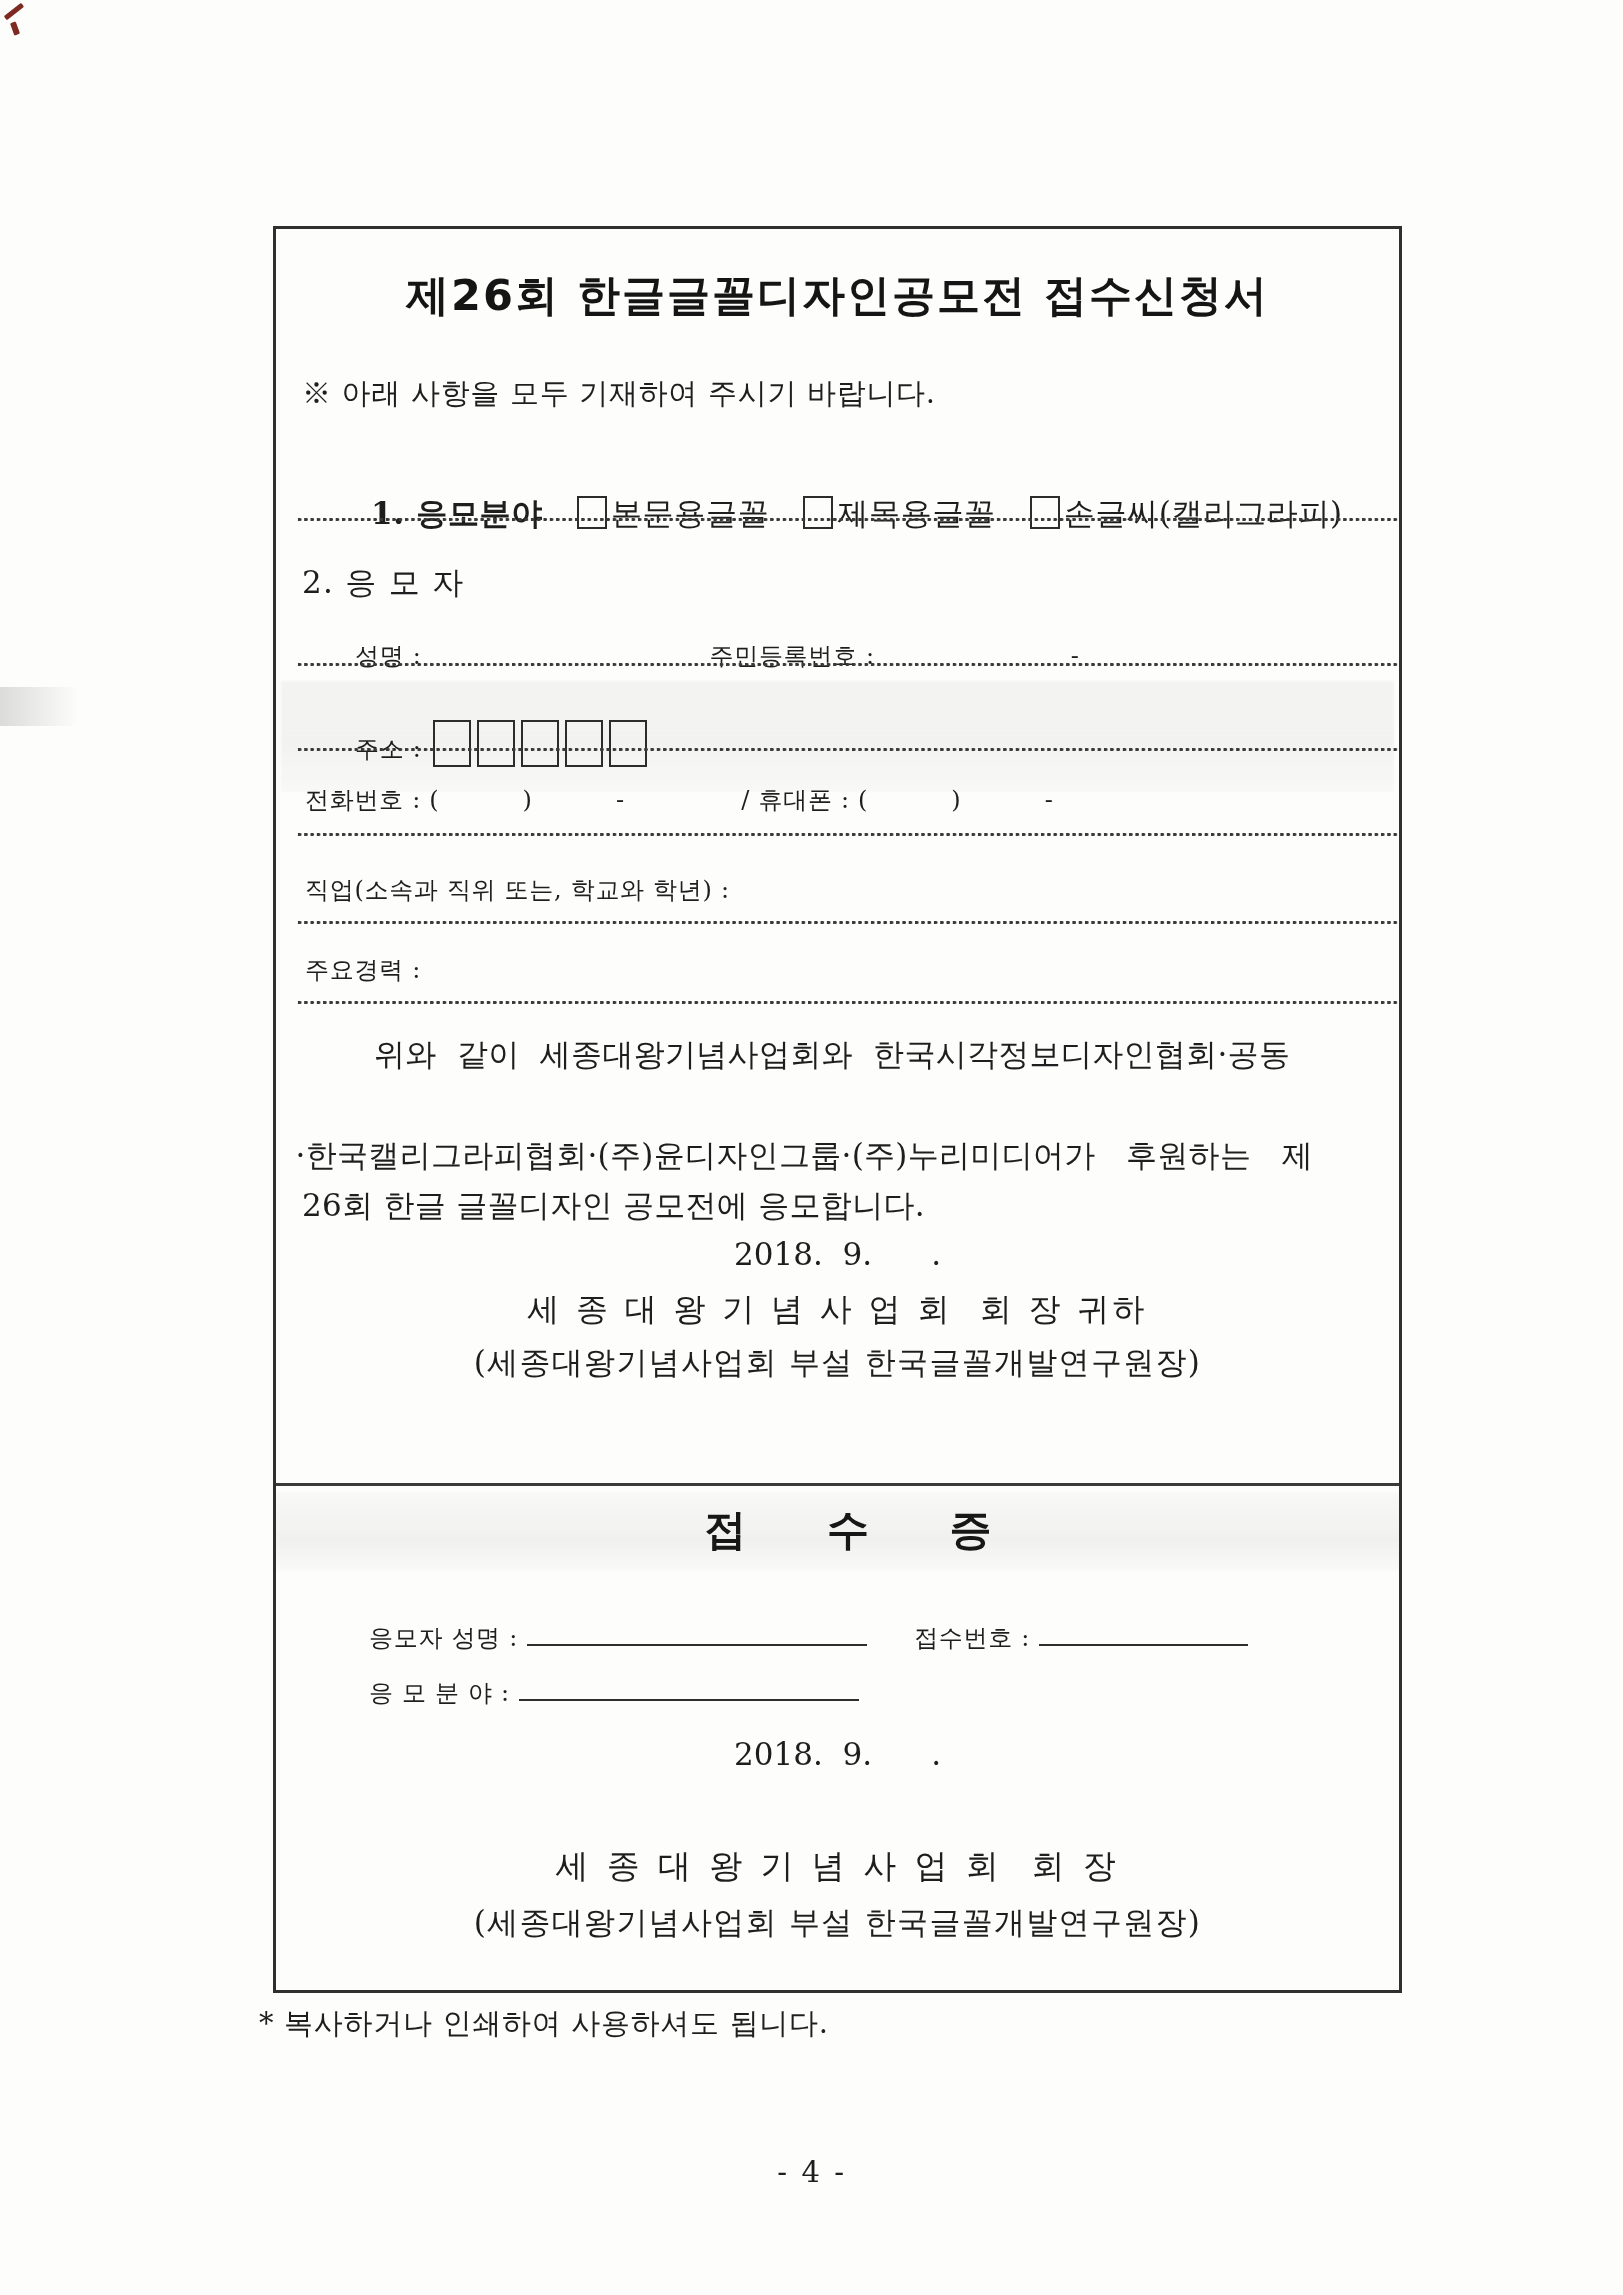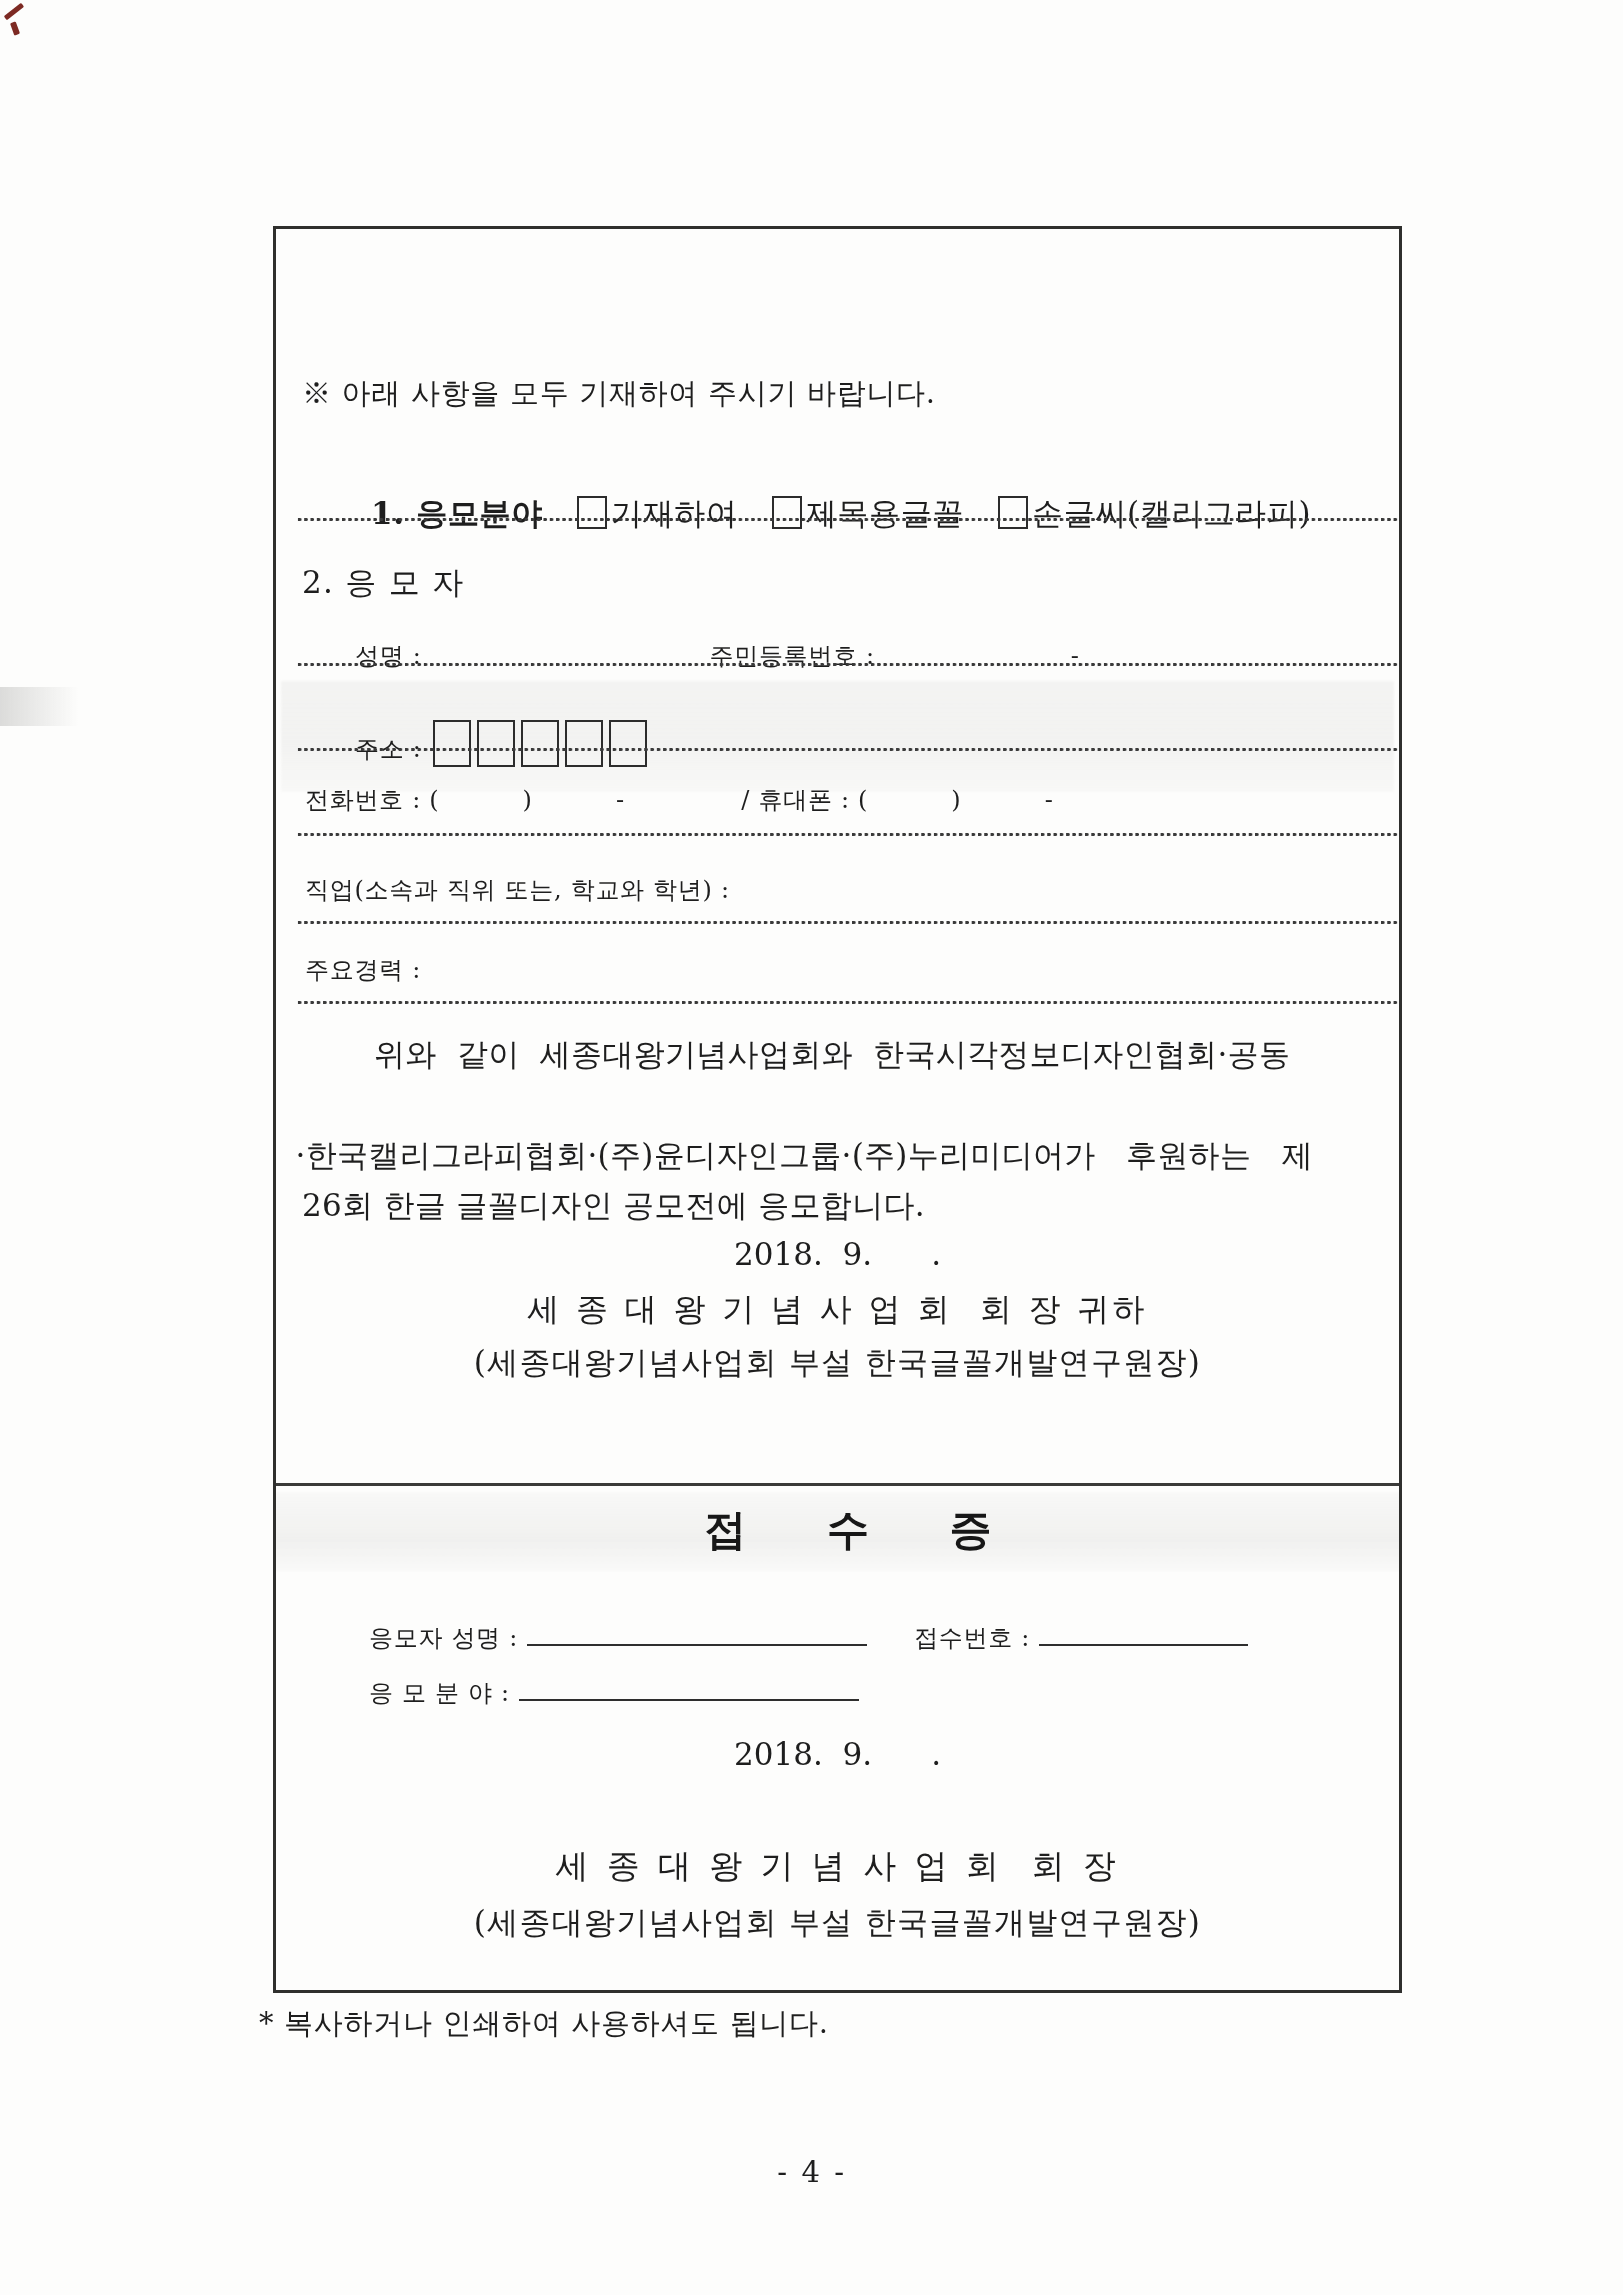--- a/index.html
+++ b/index.html
@@ -99,25 +99,26 @@
 <div class="page">
 
   <div class="smudge s1"></div>
   <div class="smudge s2"></div>
   <div class="smudge s3"></div>
   <div class="redmark"></div>
   <div class="redmark2"></div>
 
   <div class="form-box">
 
+    <div class="abs title">제26회 한글글꼴디자인공모전 접수신청서</div>
 
     <div class="abs notice">※ 아래 사항을 모두 기재하여 주시기 바랍니다.</div>
 
     <div class="abs sec1 row">
-      <span>1. 응모분야</span><span class="opt"><span class="cbx"></span><span>기재하여</span></span><span class="opt"><span class="cbx"></span><span>제목용글꼴</span></span><span class="opt"><span class="cbx"></span><span>손글씨(캘리그라피)</span></span>
+      <span>1. 응모분야</span><span class="opt"><span class="cbx"></span><span>본문용글꼴</span></span><span class="opt"><span class="cbx"></span><span>제목용글꼴</span></span><span class="opt"><span class="cbx"></span><span>손글씨(캘리그라피)</span></span>
     </div>
 
     <div class="dots d1"></div>
 
     <div class="abs sec2 row">2. 응 모 자</div>
 
     <div class="abs nrow row">
       <span>성명 :</span><span style="display:inline-block;width:288px;"></span><span>주민등록번호 :</span><span style="display:inline-block;width:196px;"></span><span>-</span>
     </div>
 

